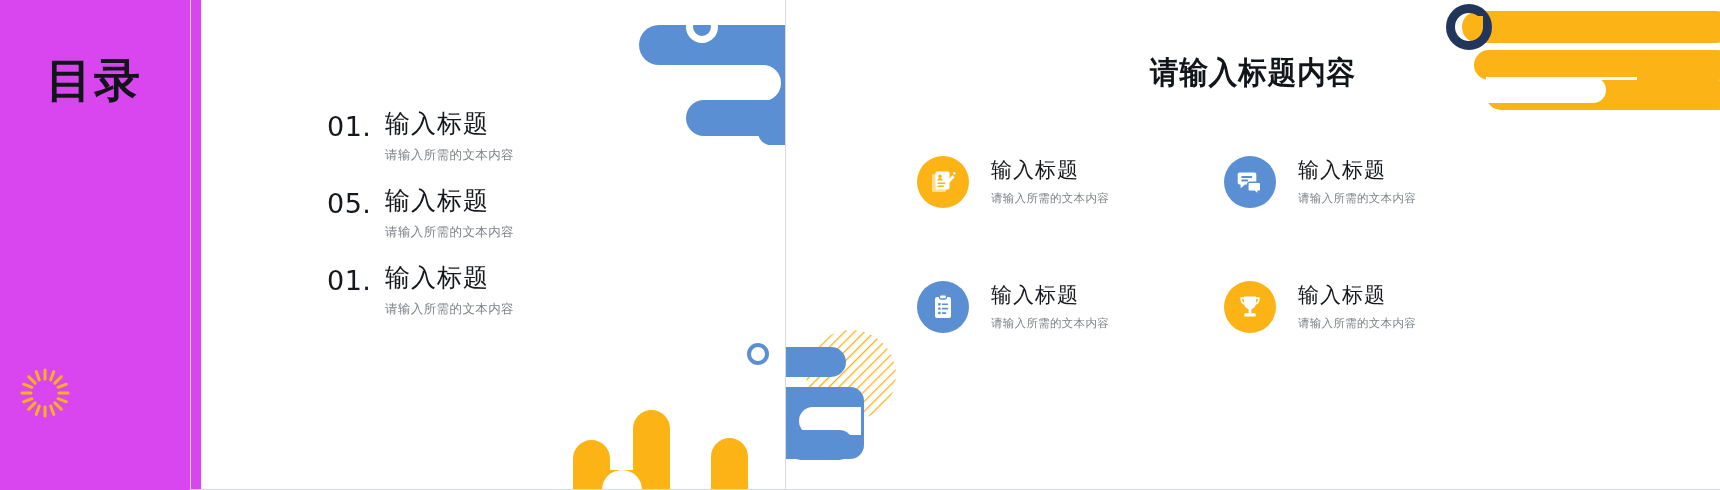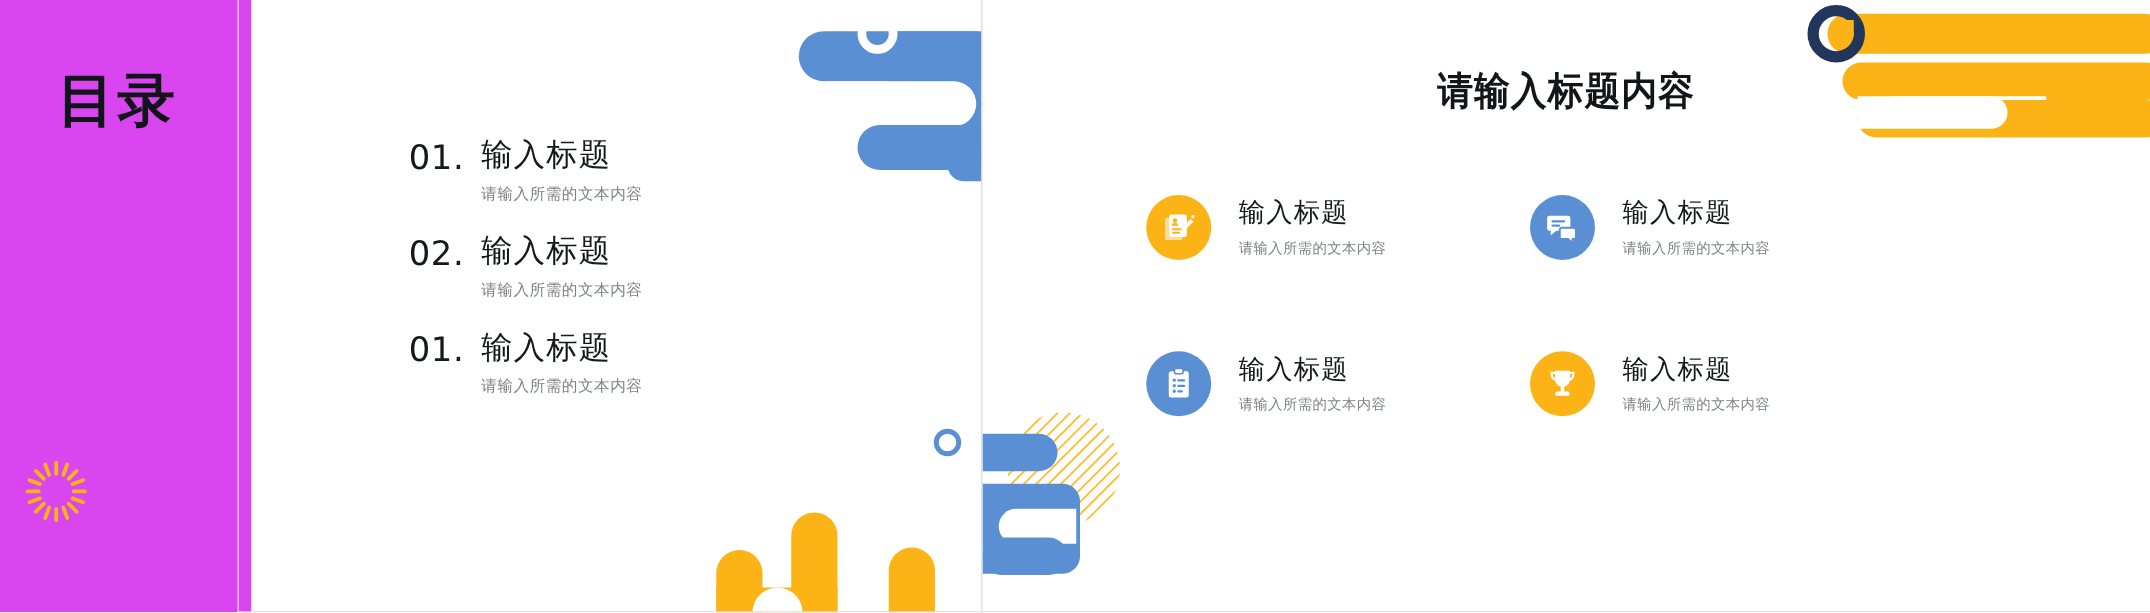--- a/index.html
+++ b/index.html
@@ -264,21 +264,21 @@
     <div class="mdec bar-yellow" style="left:520px; top:438px; width:37px; height:70px;"></div>
     <div class="mdec ring-blue" style="left:556px; top:343px; width:14px; height:14px;"></div>
 
     <div class="toc-list">
       <div class="toc-item">
         <span class="toc-num">01.</span>
         <span class="toc-head">输入标题</span>
         <span class="toc-sub">请输入所需的文本内容</span>
       </div>
       <div class="toc-item">
-        <span class="toc-num">02.</span>
+        <span class="toc-num">05.</span>
         <span class="toc-head">输入标题</span>
         <span class="toc-sub">请输入所需的文本内容</span>
       </div>
       <div class="toc-item">
         <span class="toc-num">01.</span>
         <span class="toc-head">输入标题</span>
         <span class="toc-sub">请输入所需的文本内容</span>
       </div>
     </div>
   </div>

